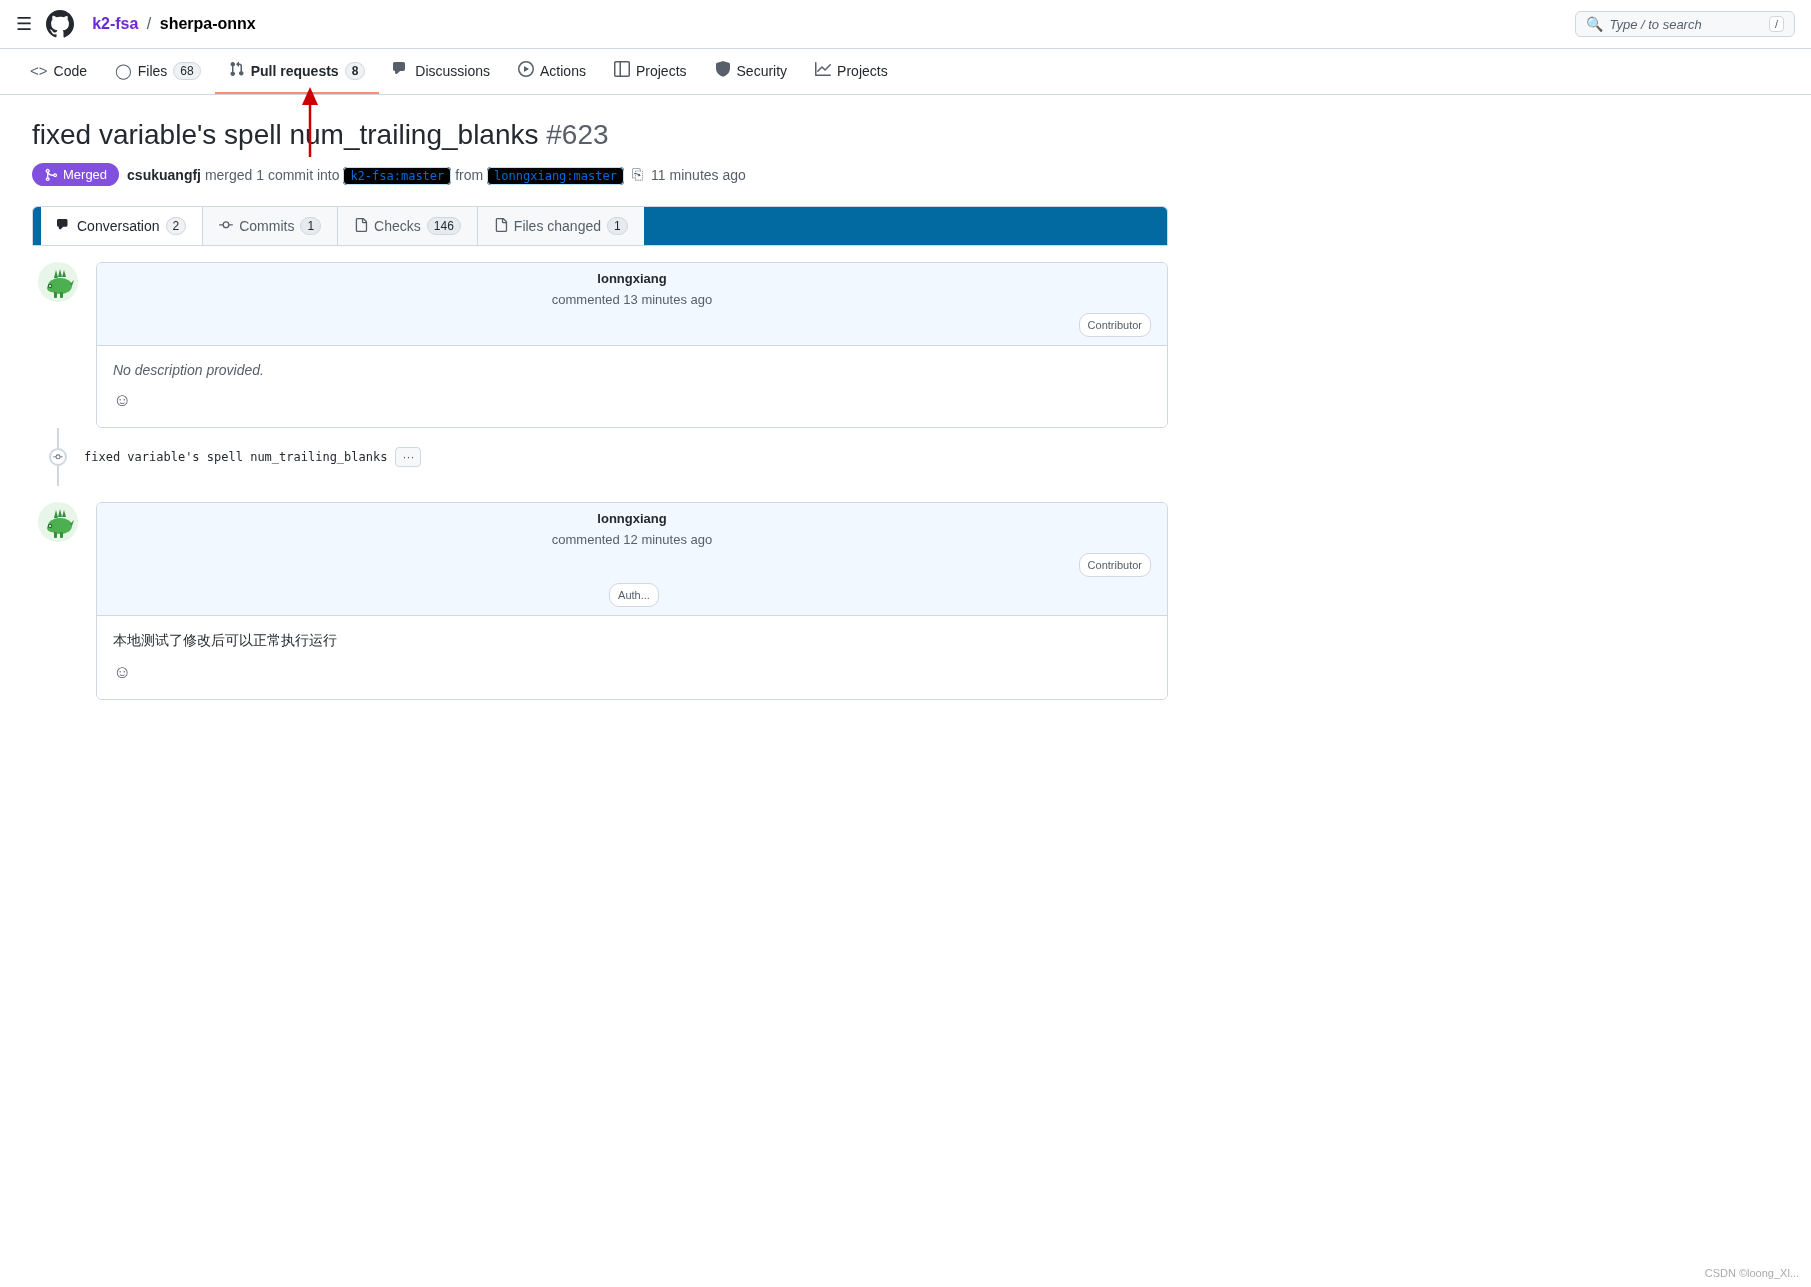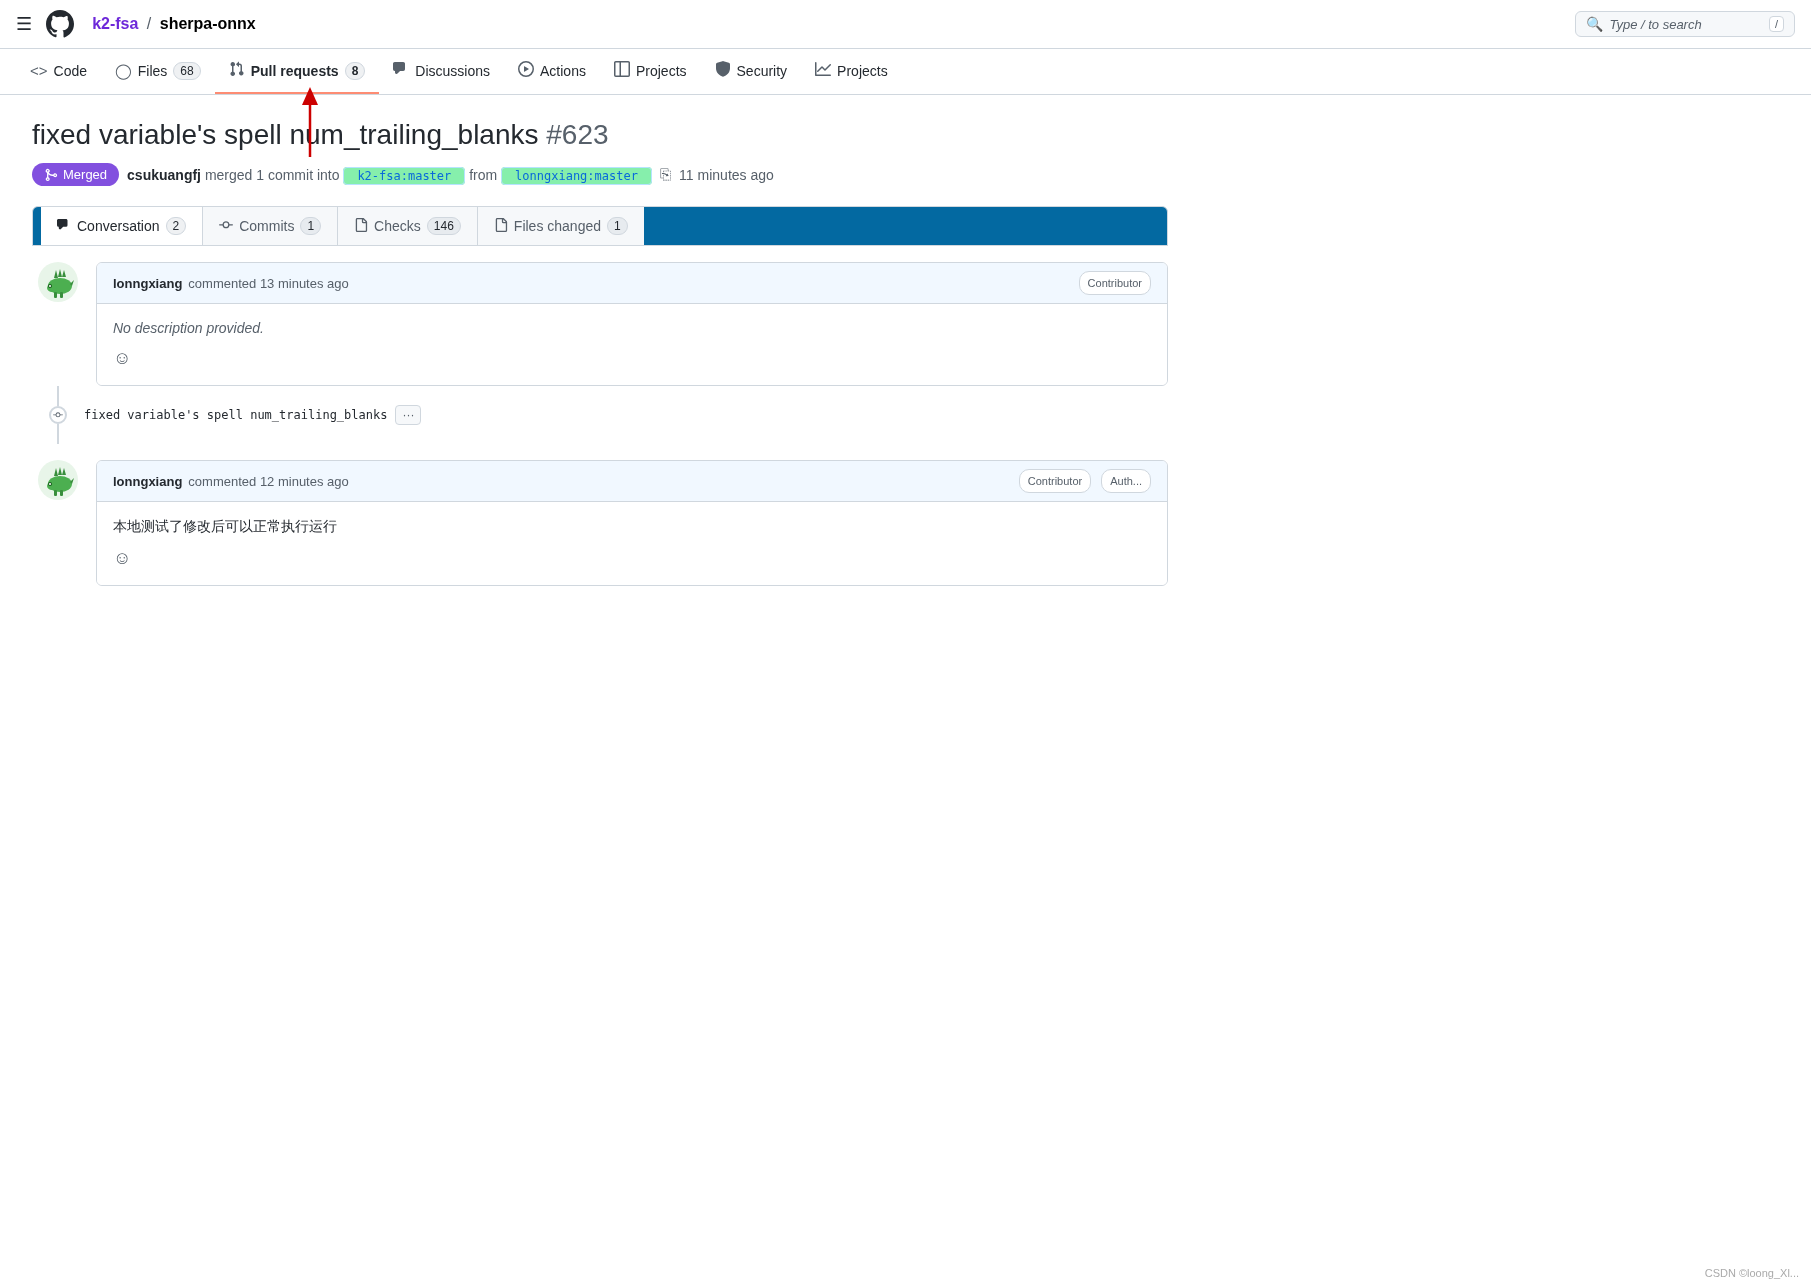--- a/index.html
+++ b/index.html
@@ -104,25 +104,25 @@
       padding: 4px 12px;
       font-size: 13px;
       font-weight: 500;
       display: flex;
       align-items: center;
       gap: 5px;
     }
     .pr-meta-text { color: #57606a; }
     .pr-meta-text a { color: #24292f; font-weight: 600; text-decoration: none; }
     .branch-tag {
-      background: #86efac;
+      background: #000000;
       color: #0969da;
       border: 1px solid #b6e3ff;
       border-radius: 4px;
-      padding: 1px 13px;
+      padding: 1px 6px;
       font-size: 12px;
       font-family: monospace;
     }
     .copy-icon { font-size: 14px; color: #57606a; cursor: pointer; }
 
     
     .pr-tabs {
       display: flex;
       align-items: flex-end;
       border: 1px solid #d0d7de;
@@ -183,20 +183,21 @@
       height: 0;
     }
     .comment-header {
       background: #ddf4ff22;
       border-bottom: 1px solid #d0d7de;
       padding: 8px 16px;
       display: flex;
       align-items: center;
       gap: 6px;
       font-size: 13px;
+      flex-direction: column;
     }
     .comment-header-bg {
       background: #f1f8ff;
     }
     .comment-author { font-weight: 600; color: #24292f; }
     .comment-time { color: #57606a; }
     .comment-role-badge {
       margin-left: auto;
       border: 1px solid #d0d7de;
       border-radius: 10px;

